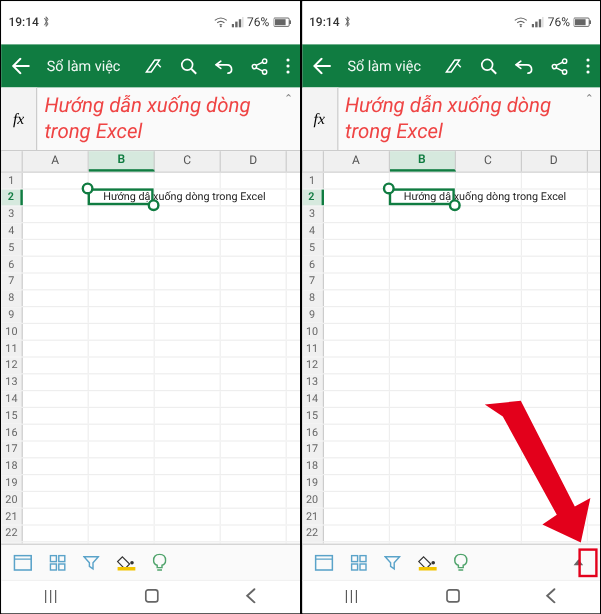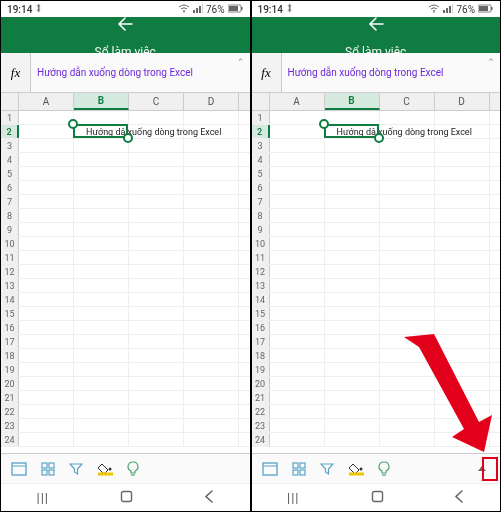--- a/index.html
+++ b/index.html
@@ -21,40 +21,39 @@
   }
   .screen {
     flex: 1;
     background: #fff;
     display: flex;
     flex-direction: column;
     position: relative;
     min-width: 0;
   }
   .statusbar {
-    height: 16px;
+    height: 36px;
     background: #fff;
     display: flex;
     align-items: center;
     padding: 0 6px;
     font-size: 10px;
     color: #333;
   }
   .statusbar .time { flex: 0 0 auto; margin-right: 4px; font-weight: 500; }
   .statusbar .gap { flex: 1; }
   .statusbar .right { display: flex; align-items: flex-start; gap: 3px; }
   .header {
     height: 36px;
     background: #107c41;
     display: flex;
     align-items: center;
     color: #fff;
     padding: 0 8px;
     gap: 14px;
-    flex-direction: column;
   }
   .header .back { flex: 0 0 auto; }
   .header .title { flex: 1; font-size: 12px; font-weight: 400; opacity: 0.95; }
   .header .tbicon { flex: 0 0 auto; display: flex; }
   .header svg { display: block; }
   .formula-row {
     display: flex;
     border-bottom: 1px solid #ccc;
     min-height: 40px;
     background: #fafafa;
@@ -67,26 +66,27 @@
     font-style: italic;
     font-family: "Times New Roman", serif;
     font-size: 13px;
     color: #000000;
     border-right: 1px solid #ccc;
     background: #f3f3f3;
   }
   .formula-input {
     flex: 1;
     padding: 4px 6px;
-    font-size: 10px;
-    color: #6d28d9;
+    font-size: 17px;
+    color: #ef4444;
     line-height: 1.3;
     word-break: break-word;
     display: flex;
     align-items: center;
+    font-style: italic;
   }
   .formula-caret {
     width: 18px;
     display: flex;
     align-items: flex-start;
     justify-content: center;
     padding-top: 4px;
     color: #888;
     font-size: 9px;
   }

